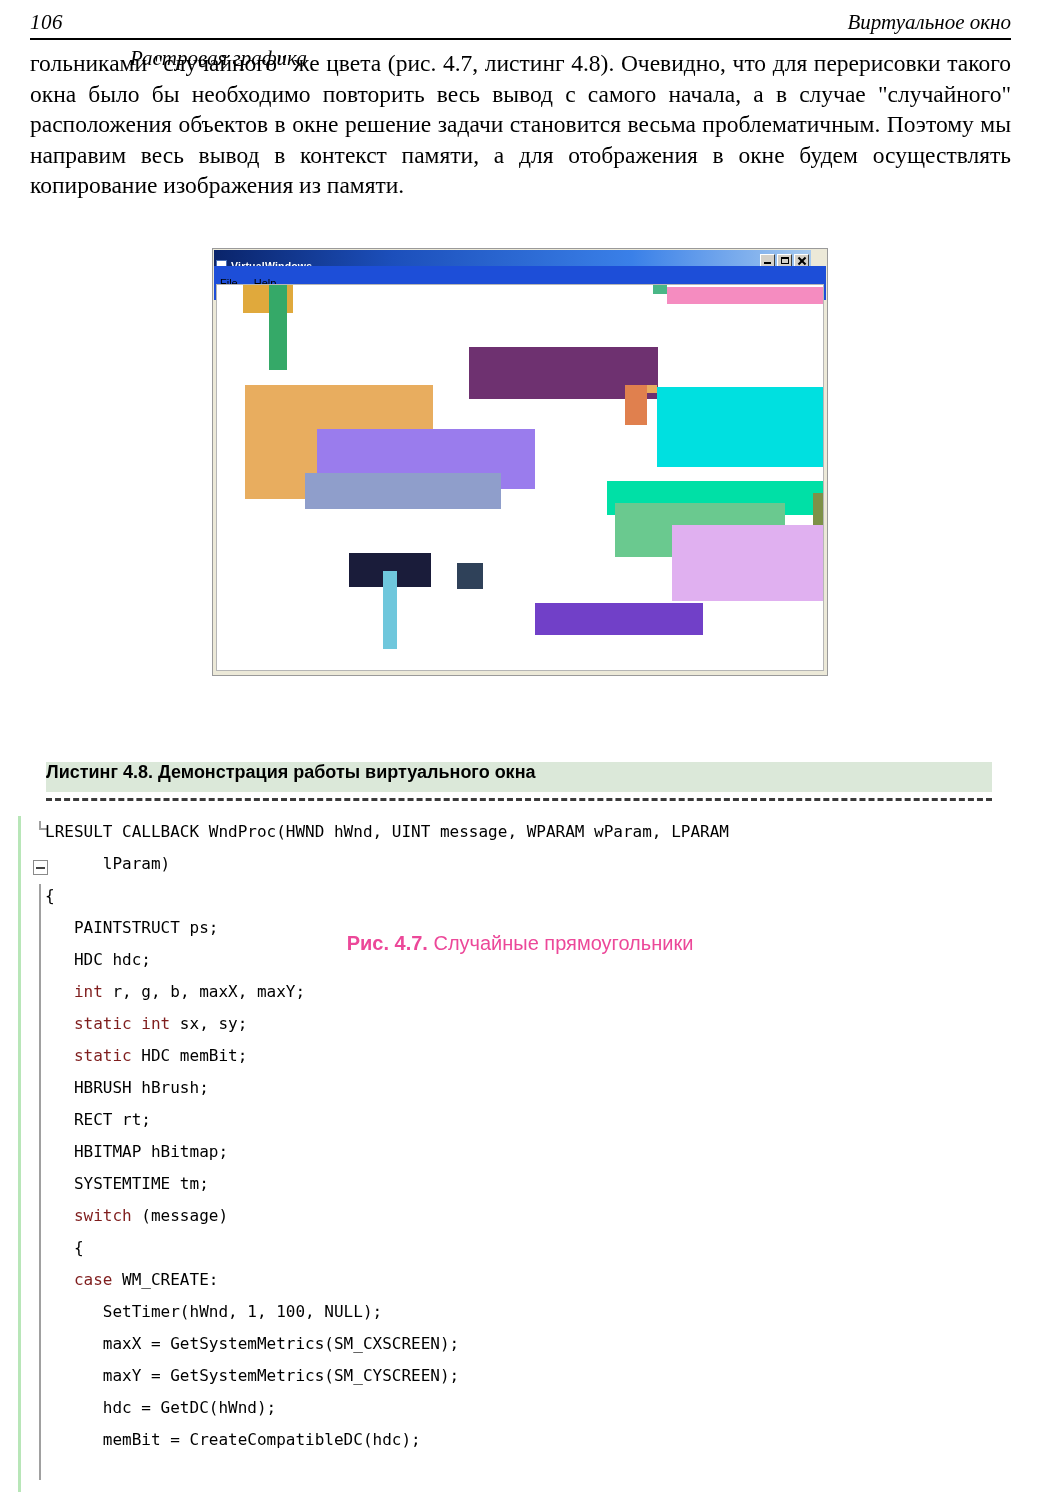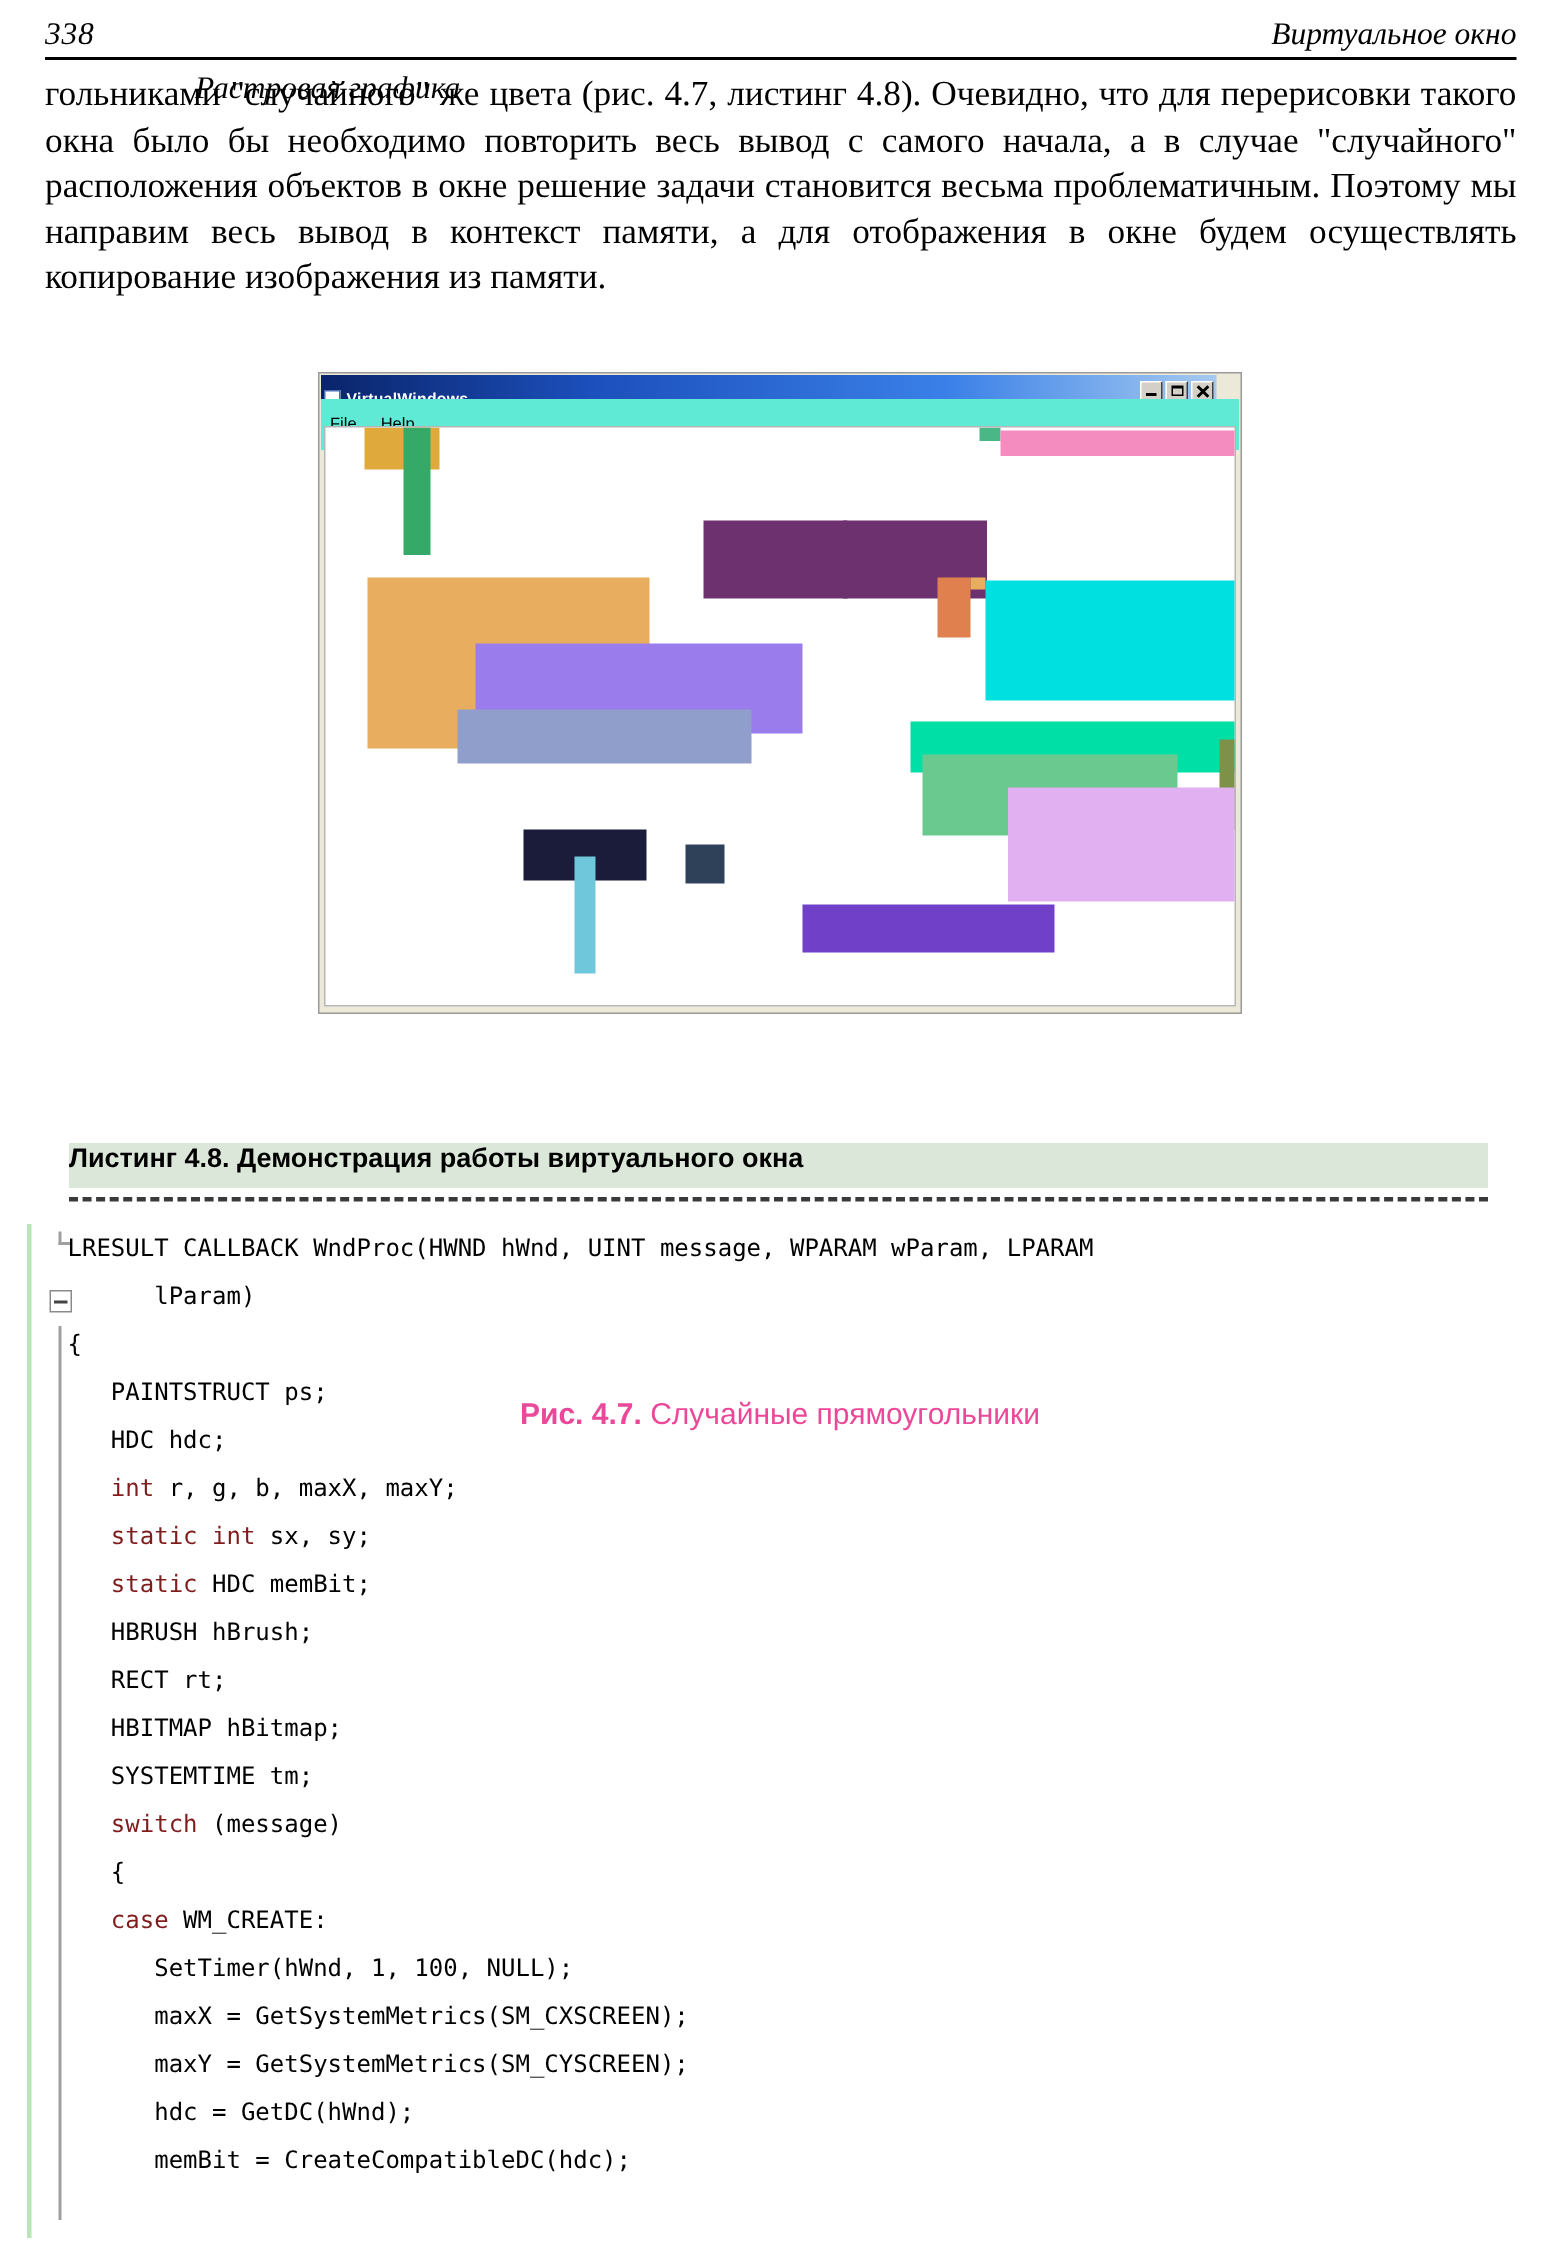--- a/index.html
+++ b/index.html
@@ -132,21 +132,21 @@
   .win-btn i { position: absolute; display: block; background: #000; }
   .btn-min i { left: 3px; bottom: 2px; width: 7px; height: 2px; }
   .btn-max i { left: 3px; top: 2px; width: 8px; height: 7px; border: 1px solid #000; background: transparent; box-sizing: border-box; border-top-width: 2px; }
   .btn-close i.s1 { left: 2px; top: 5px; width: 10px; height: 2px; transform: rotate(45deg); }
   .btn-close i.s2 { left: 2px; top: 5px; width: 10px; height: 2px; transform: rotate(-45deg); }
 
   .win-menubar {
     position: absolute;
     left: 1px; right: 1px; top: 17px;
     height: 34px;
-    background: #5eead4;
+    background: #1d4ed8;
     display: flex;
     align-items: center;
     padding-left: 6px;
     box-sizing: border-box;
   }
   .win-menu-item {
     font-family: "Liberation Sans", sans-serif;
     font-size: 11px;
     color: #000;
     margin-right: 16px;
@@ -270,21 +270,21 @@
     color: #000000;
     white-space: pre;
   }
   .code-lines .ln { display: block; height: 32px; }
   .kw { color: #7f1d1d; }
 </style>
 </head>
 <body>
 
 <div class="page-header">
-  <div class="hdr-page-num">338</div>
+  <div class="hdr-page-num">106</div>
   <div class="hdr-section">Растровая графика</div>
   <div class="hdr-chapter">Виртуальное окно</div>
   <div class="hdr-rule"></div>
 </div>
 
 <div class="body-text">
   <p>гольниками "случайного" же цвета (рис. 4.7, листинг 4.8). Очевидно, что для перерисовки такого окна было бы необходимо повторить весь вывод с самого начала, а в случае "случайного" расположения объектов в окне решение задачи становится весьма проблематичным. Поэтому мы направим весь вывод в контекст памяти, а для отображения в окне будем осуществлять копирование изображения из памяти.</p>
 </div>
 
 <div class="figure-wrap">

